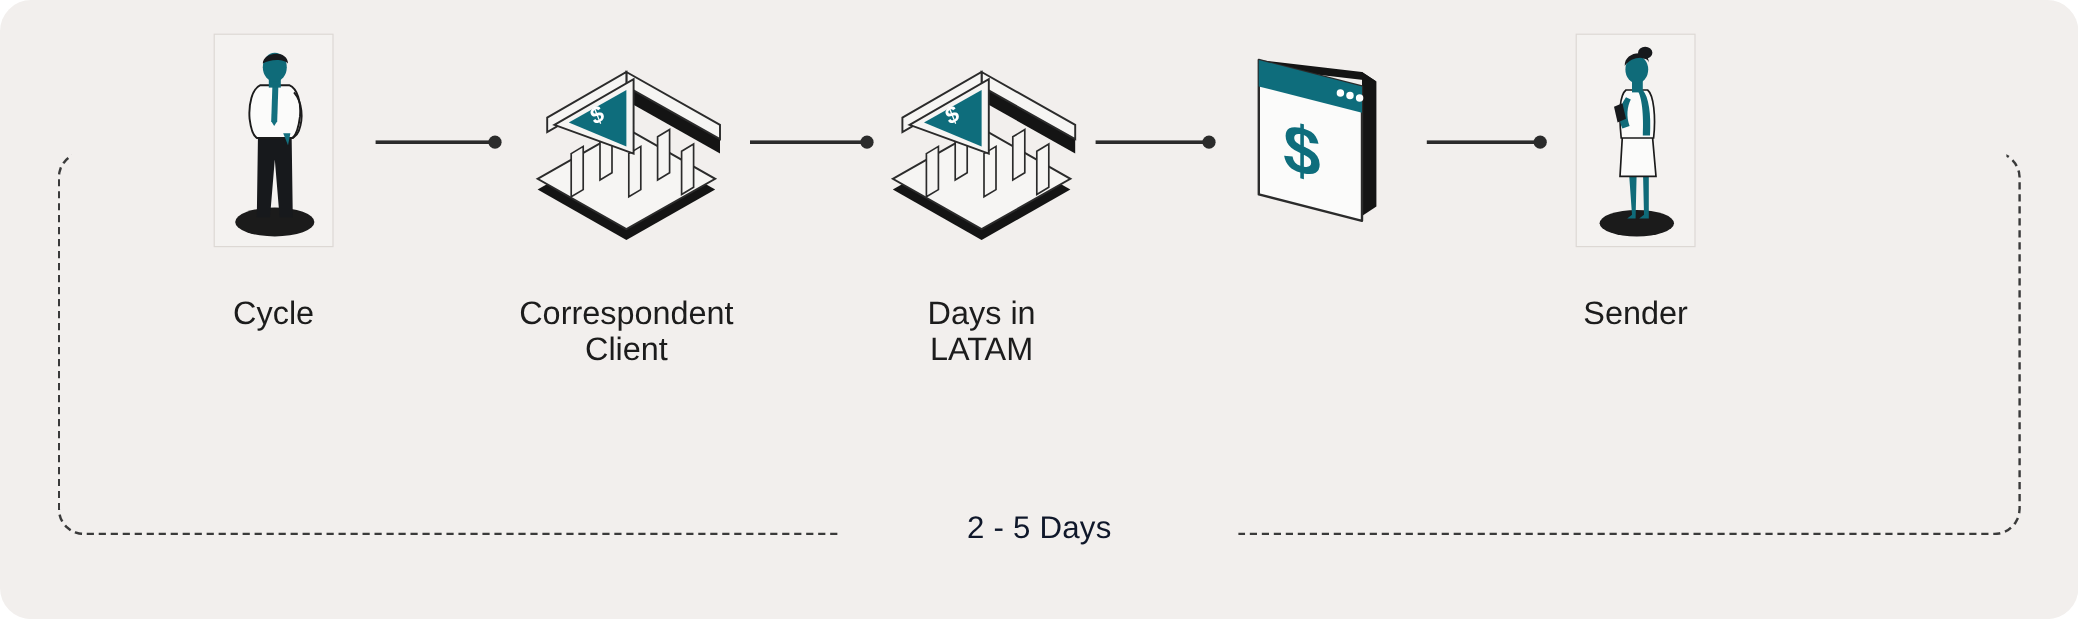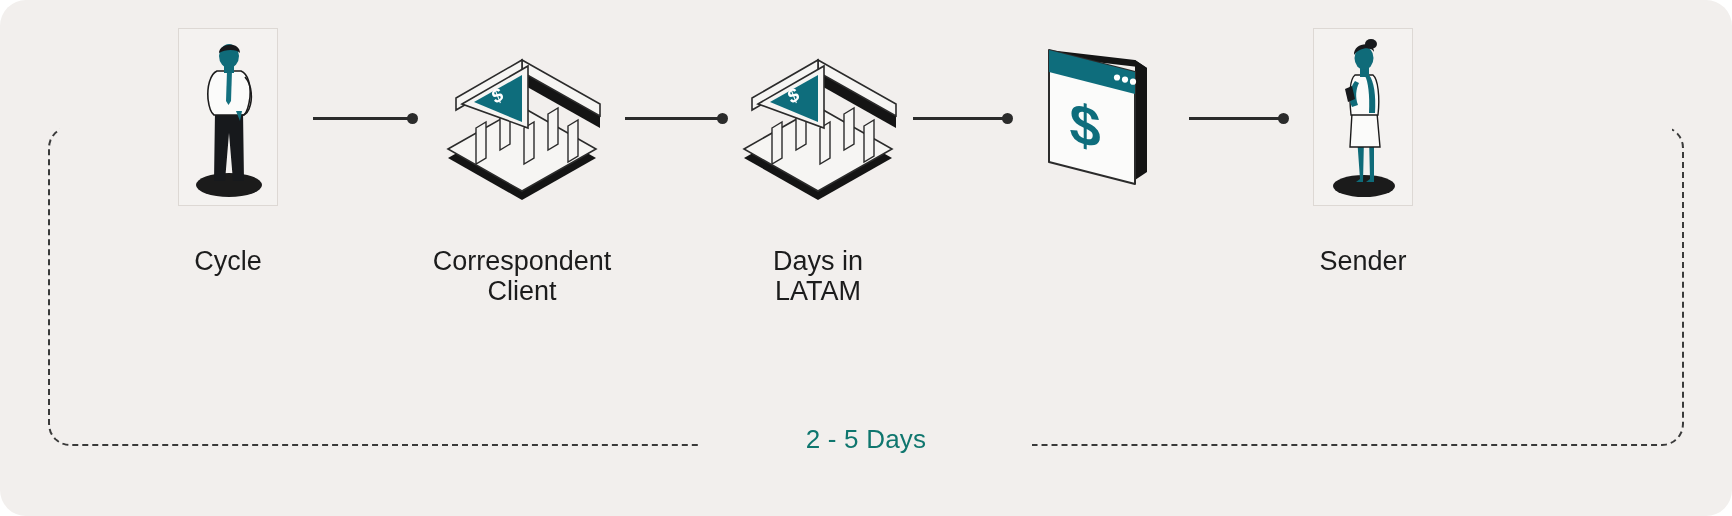--- a/index.html
+++ b/index.html
@@ -55,21 +55,21 @@
   }
   .duration-label {
     position: absolute;
     left: 700px;
     top: 424px;
     width: 332px;
     height: 30px;
     line-height: 30px;
     text-align: center;
     font-size: 26px;
-    color: #0f766e;
+    color: #0f172a;
     letter-spacing: 0.2px;
     white-space: nowrap;
   }
 
   
   .row {
     position: absolute;
     left: 0;
     top: 0;
     width: 1732px;

